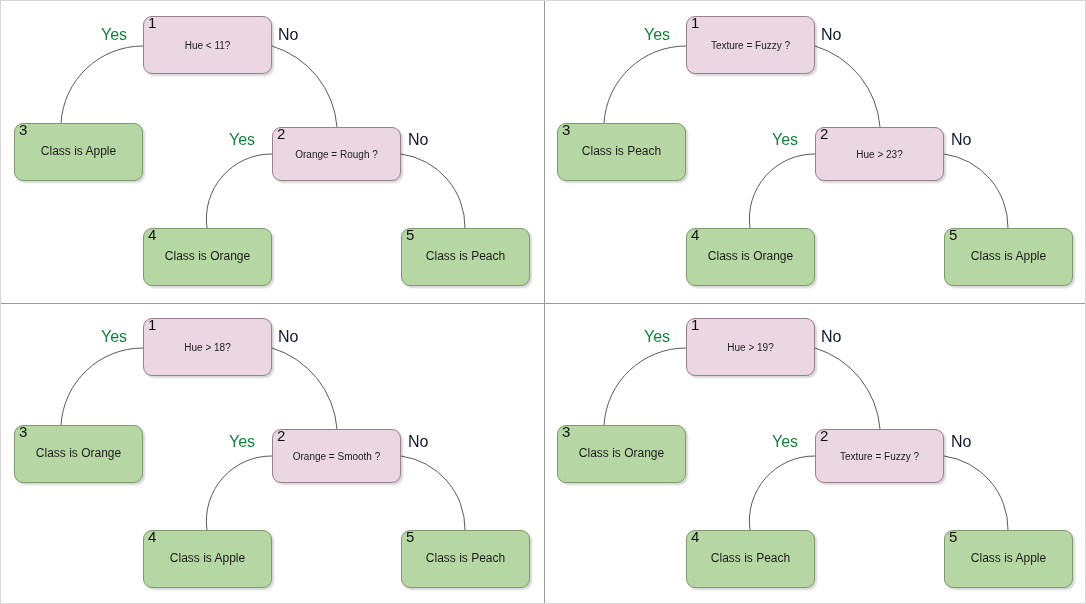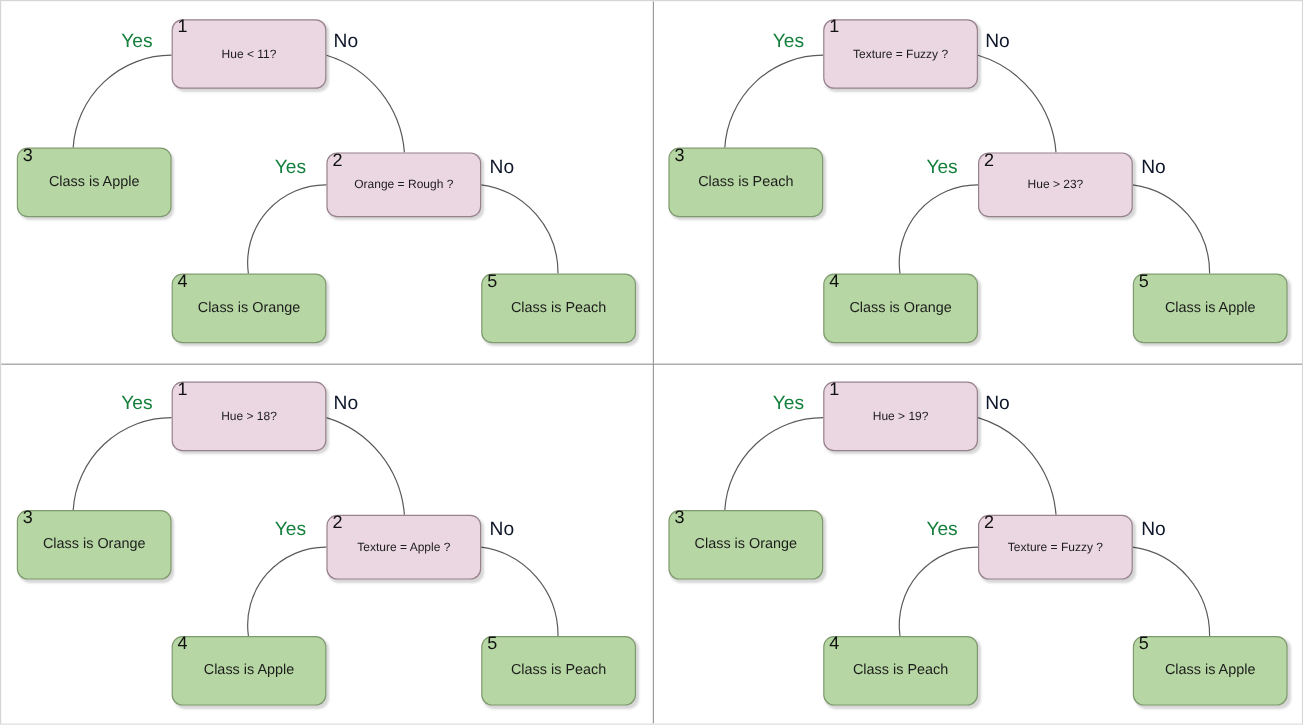--- a/index.html
+++ b/index.html
@@ -184,21 +184,21 @@
         <path d="M 271,45 A 92,92 0 0 1 336,126" stroke="#5a5a5a"></path>
         <path d="M 271,153 A 65,65 0 0 0 206,227" stroke="#5a5a5a"></path>
         <path d="M 400,153 A 74,74 0 0 1 464,227" stroke="#5a5a5a"></path>
       </svg>
       <div class="node decision" style="left: 142px; top: 15px; width: 129px; height: 58px;">
         <span class="node-badge">1</span>
         <span class="node-text">Hue &gt; 18?</span>
       </div>
       <div class="node decision" style="left: 271px; top: 126px; width: 129px; height: 54px;">
         <span class="node-badge">2</span>
-        <span class="node-text">Texture = Apple ?</span>
+        <span class="node-text">Orange = Smooth ?</span>
       </div>
       <div class="node leaf" style="left: 13px; top: 122px; width: 129px; height: 58px;">
         <span class="node-badge">3</span>
         <span class="node-text">Class is Orange</span>
       </div>
       <div class="node leaf" style="left: 142px; top: 227px; width: 129px; height: 58px;">
         <span class="node-badge">4</span>
         <span class="node-text">Class is Apple</span>
       </div>
       <div class="node leaf" style="left: 400px; top: 227px; width: 129px; height: 58px;">

